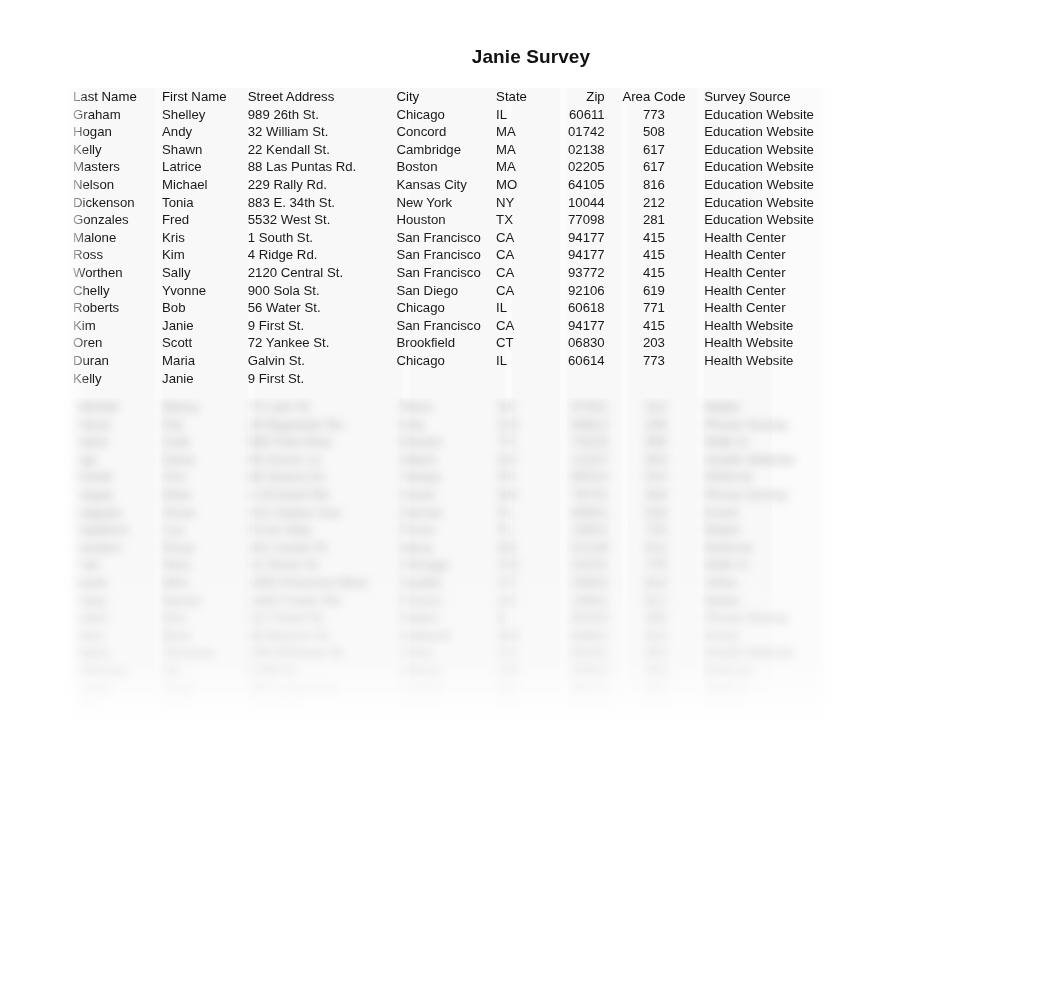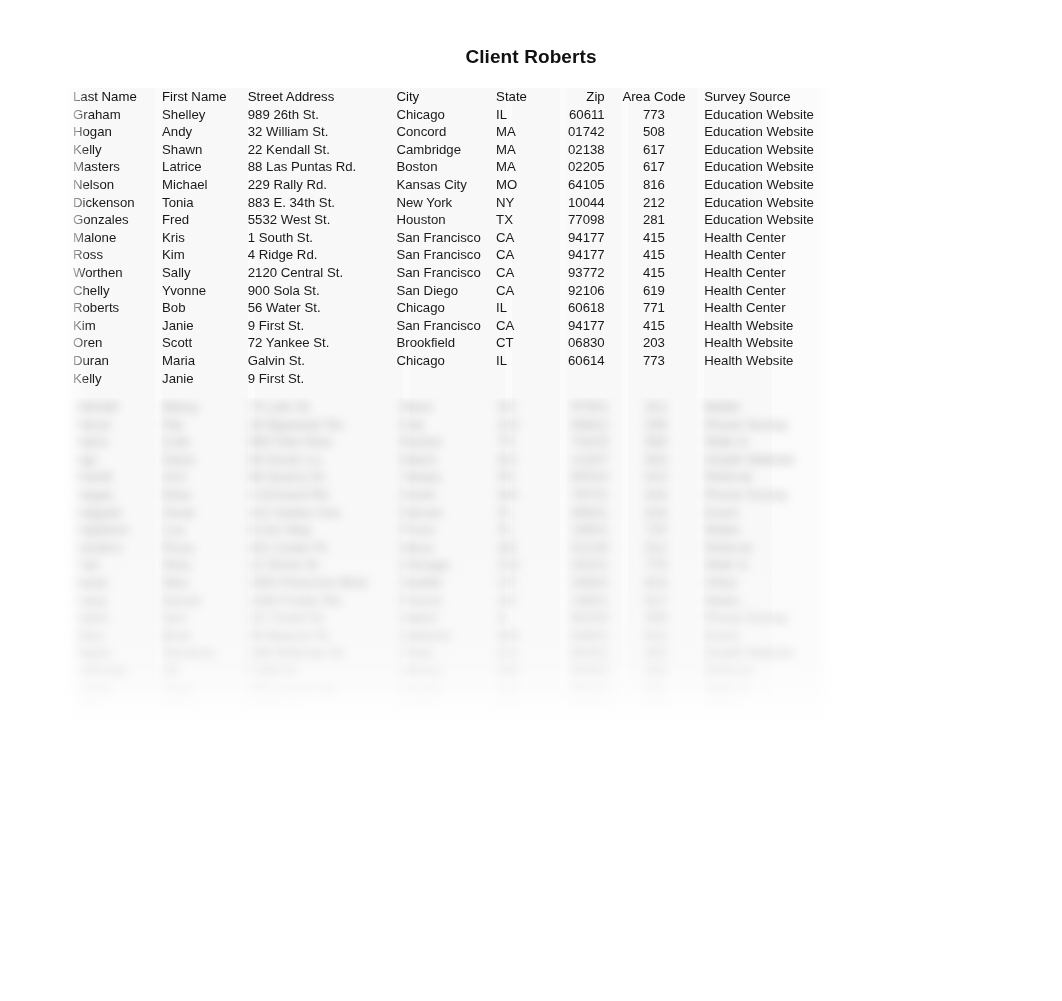--- a/index.html
+++ b/index.html
@@ -136,21 +136,21 @@
     background: linear-gradient(to bottom,
       rgba(251,251,251,0) 0%,
       rgba(251,251,251,0.10) 55%,
       rgba(251,251,251,0.55) 88%,
       rgba(251,251,251,1) 100%);
   }
 </style>
 </head>
 <body>
 
-<div id="page-title">Client Roberts</div>
+<div id="page-title">Janie Survey</div>
 
 <div id="table-panel">
   <div id="panel-bands"></div>
 
   <table id="survey-table">
     <thead>
       <tr>
         <td class="c-last">Last Name</td>
         <td class="c-first">First Name</td>
         <td class="c-street">Street Address</td>

